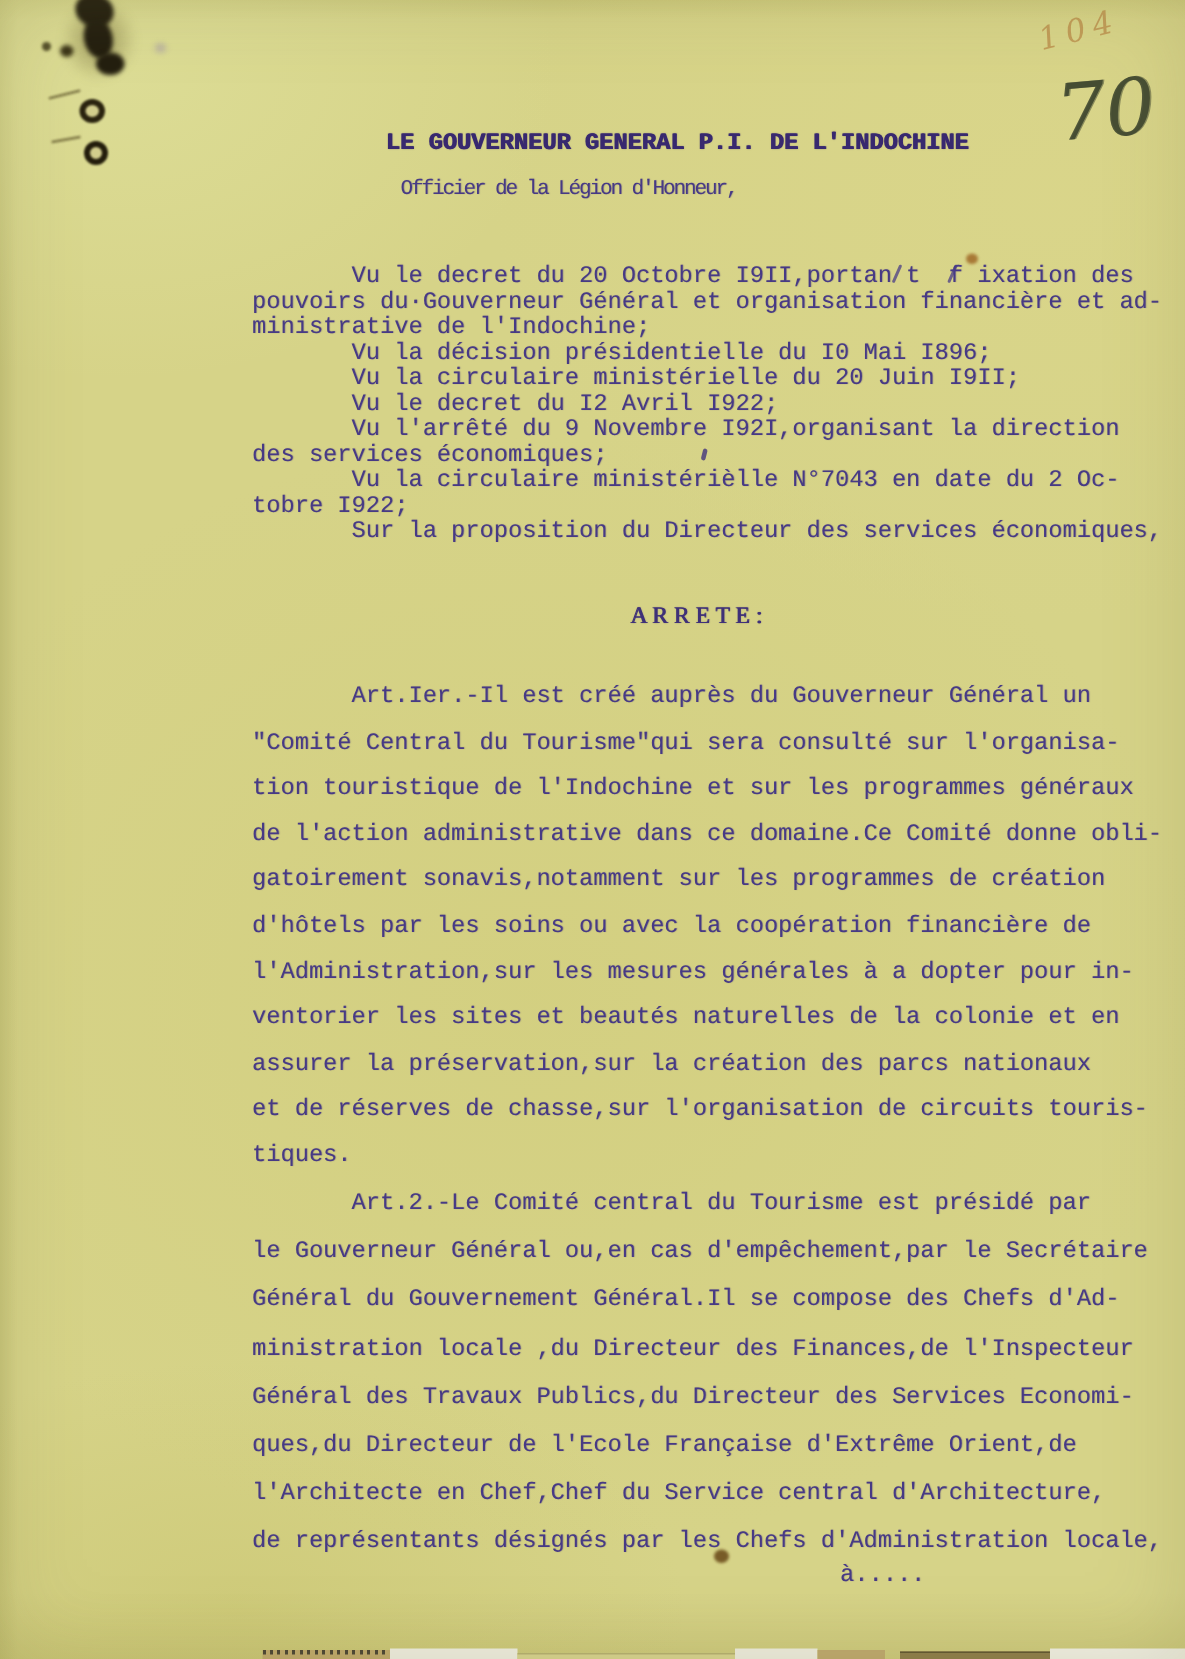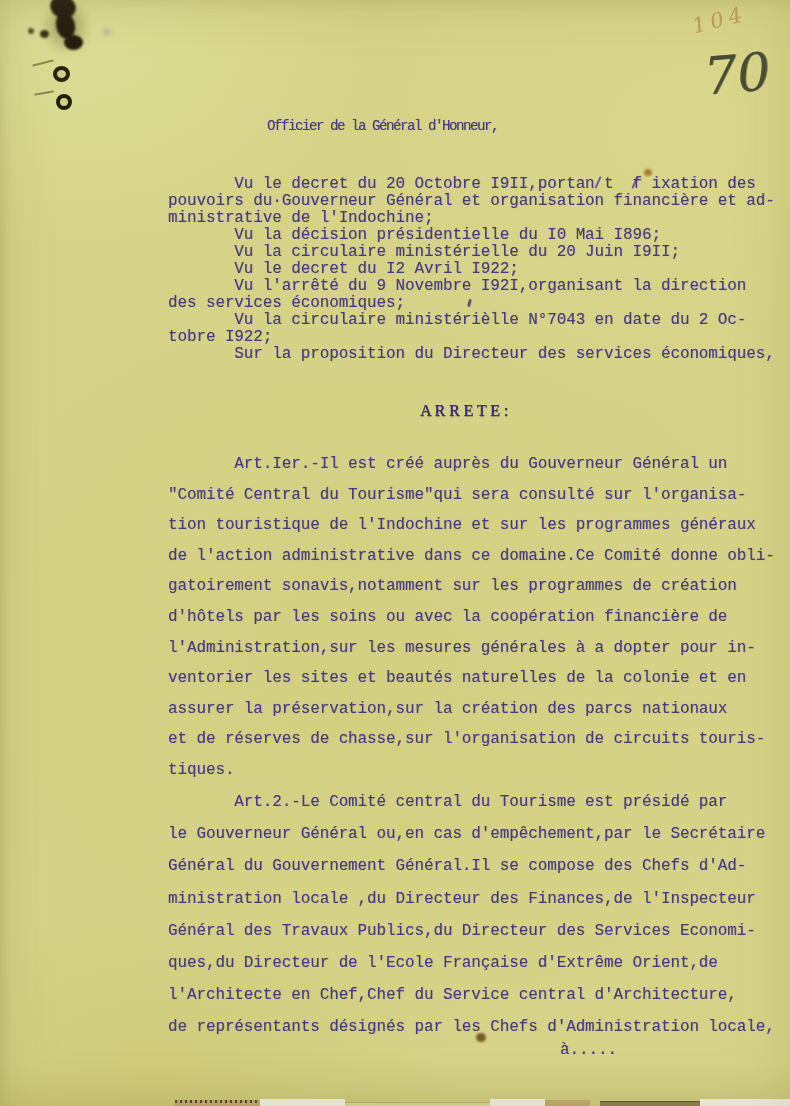--- a/index.html
+++ b/index.html
@@ -128,22 +128,23 @@
     <div class="scratch scratch-1"></div>
     <div class="scratch scratch-2"></div>
   </div>
   <div class="stain smudge-lavender"></div>
   <div class="stain dot-rust"></div>
   <div class="stain dot-brown"></div>
 
   <div class="folio folio-pencil">104</div>
   <div class="folio folio-ink">70</div>
 
+  <div class="typewriter doc-title">LE GOUVERNEUR GENERAL P.I. DE L'INDOCHINE</div>
 
-  <div class="typewriter doc-subtitle">Officier de la Général d'Honneur,</div>
+  <div class="typewriter doc-subtitle">Officier de la Légion d'Honneur,</div>
 
   <div class="typewriter preamble">       Vu le decret du 20 Octobre I9II,portan t  f ixation des
 pouvoirs du·Gouverneur Général et organisation financière et ad-
 ministrative de l'Indochine;
        Vu la décision présidentielle du I0 Mai I896;
        Vu la circulaire ministérielle du 20 Juin I9II;
        Vu le decret du I2 Avril I922;
        Vu l'arrêté du 9 Novembre I92I,organisant la direction
 des services économiques;
        Vu la circulaire ministérièlle N°7043 en date du 2 Oc-

